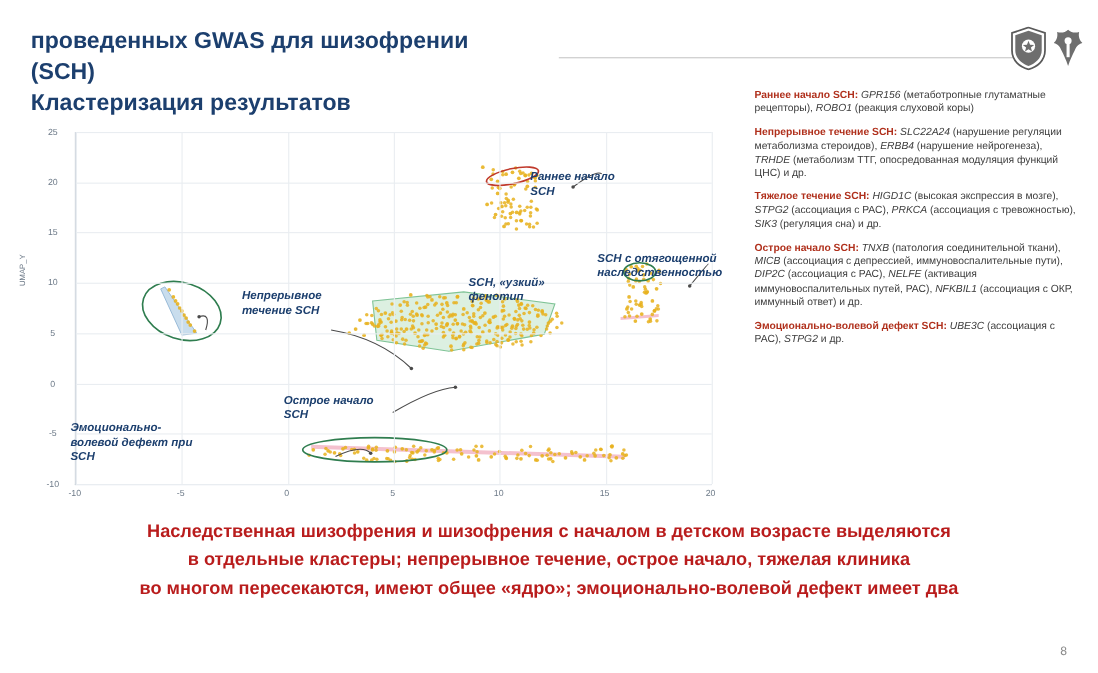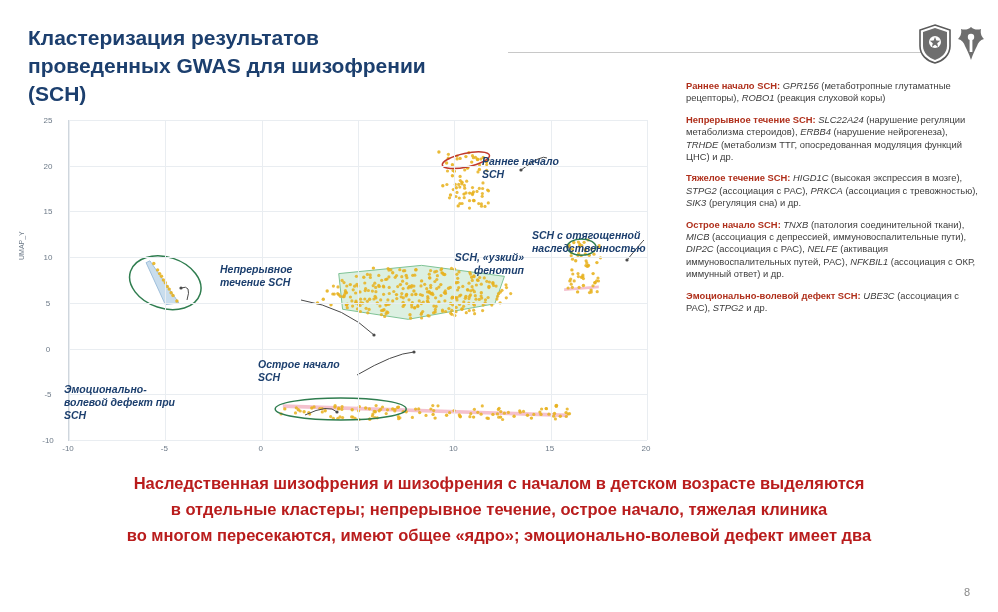--- a/index.html
+++ b/index.html
@@ -61,22 +61,22 @@
     padding:0 24px;box-sizing:border-box;
   }
   #page-number{
     position:absolute;right:28px;bottom:14px;font-size:11px;color:#8a8a8a;
   }
 </style>
 </head>
 <body>
 
 <div id="title">
+  <span id="title-line2">проведенных GWAS для шизофрении (SCH)</span>
   <span>Кластеризация результатов</span>
-  <span id="title-line2">проведенных GWAS для шизофрении (SCH)</span>
 </div>
 <div id="title-rule"></div>
 
 <div class="emblem" id="emblem-1">
   <svg width="34" height="40" viewBox="0 0 34 40">
     <path d="M17 1 L32 6 L32 22 C32 31 25 37 17 39 C9 37 2 31 2 22 L2 6 Z" fill="#ffffff" stroke="#5a5a5a" stroke-width="1.6"></path>
     <path d="M17 4 L29 8 L29 22 C29 29 23 34 17 36 C11 34 5 29 5 22 L5 8 Z" fill="#6e6e6e"></path>
     <circle cx="17" cy="18" r="6" fill="#ffffff"></circle>
     <path d="M17 13 L18.4 16.6 L22.2 16.8 L19.2 19.2 L20.2 22.9 L17 20.8 L13.8 22.9 L14.8 19.2 L11.8 16.8 L15.6 16.6 Z" fill="#6e6e6e"></path>
   </svg>
@@ -715,23 +715,23 @@
     <div class="tick-x" style="left: 624px; top: 334px;">20</div>
     <div class="tick-y" style="left: 14px; top: 330px;">-10</div>
     <div class="tick-y" style="left: 14px; top: 284.286px;">-5</div>
     <div class="tick-y" style="left: 14px; top: 238.571px;">0</div>
     <div class="tick-y" style="left: 14px; top: 192.857px;">5</div>
     <div class="tick-y" style="left: 14px; top: 147.143px;">10</div>
     <div class="tick-y" style="left: 14px; top: 101.429px;">15</div>
     <div class="tick-y" style="left: 14px; top: 55.7143px;">20</div>
     <div class="tick-y" style="left: 14px; top: 10px;">25</div>
     <div class="annot italic" style="left: 460px; top: 12px; width: 120px;">Раннее начало<br>SCH</div>
-    <div class="annot italic" style="left: 510px; top: 86px; width: 130px;">SCH с отягощенной<br>наследственностью</div>
+    <div class="annot italic" style="left: 521px; top: 86px; width: 130px;">SCH с отягощенной<br>наследственностью</div>
     <div class="annot italic" style="left: 198px; top: 120px; width: 120px;">Непрерывное<br>течение SCH</div>
-    <div class="annot italic" style="left: 392px; top: 108px; width: 110px; text-align: right;">SCH, «узкий»<br>фенотип</div>
+    <div class="annot italic" style="left: 404px; top: 108px; width: 110px;">SCH, «узкий»<br>фенотип</div>
     <div class="annot italic" style="left: 236px; top: 215px; width: 120px;">Острое начало<br>SCH</div>
     <div class="annot italic" style="left: 42px; top: 240px; width: 150px;">Эмоционально-<br>волевой дефект при<br>SCH</div>
   </div>
 
 <div id="gene-panel">
   <div id="gene-blocks">
       <div class="gene-block"><span class="gene-head">Раннее начало SCH:</span><span class="gene-italic"> GPR156</span><span> (метаботропные глутаматные рецепторы), </span><span class="gene-italic">ROBO1</span><span> (реакция слуховой коры)</span></div>
       <div class="gene-block"><span class="gene-head">Непрерывное течение SCH:</span><span class="gene-italic"> SLC22A24</span><span> (нарушение регуляции метаболизма стероидов), </span><span class="gene-italic">ERBB4</span><span> (нарушение нейрогенеза), </span><span class="gene-italic">TRHDE</span><span> (метаболизм ТТГ, опосредованная модуляция функций ЦНС) и др.</span></div>
       <div class="gene-block"><span class="gene-head">Тяжелое течение SCH:</span><span class="gene-italic"> HIGD1C</span><span> (высокая экспрессия в мозге), </span><span class="gene-italic">STPG2</span><span> (ассоциация с РАС), </span><span class="gene-italic">PRKCA</span><span> (ассоциация с тревожностью), </span><span class="gene-italic">SIK3</span><span> (регуляция сна) и др.</span></div>
       <div class="gene-block"><span class="gene-head">Острое начало SCH:</span><span class="gene-italic"> TNXB</span><span> (патология соединительной ткани), </span><span class="gene-italic">MICB</span><span> (ассоциация с депрессией, иммуновоспалительные пути), </span><span class="gene-italic">DIP2C</span><span> (ассоциация с РАС), </span><span class="gene-italic">NELFE</span><span> (активация иммуновоспалительных путей, РАС), </span><span class="gene-italic">NFKBIL1</span><span> (ассоциация с ОКР, иммунный ответ) и др.</span></div>

